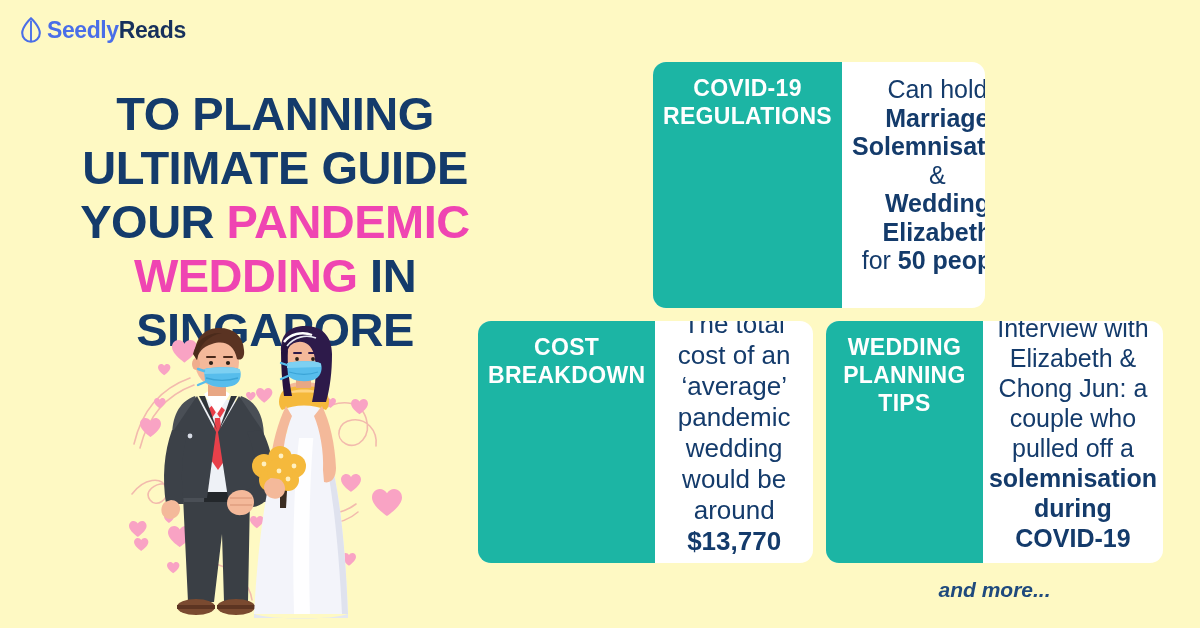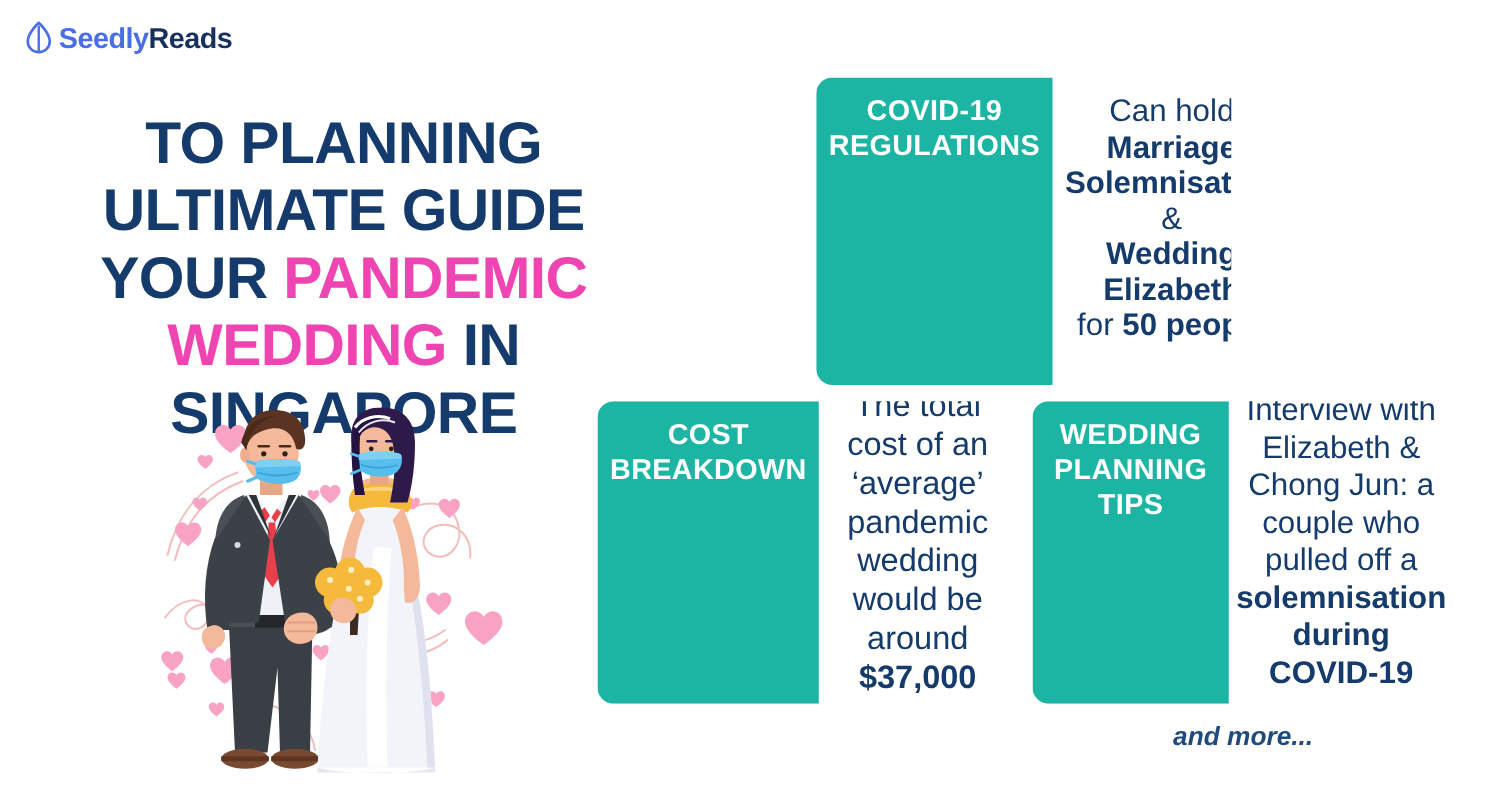--- a/index.html
+++ b/index.html
@@ -10,21 +10,21 @@
     width: 1200px;
     height: 628px;
     overflow: hidden;
     background: #b3efce;
     font-family: "Liberation Sans", sans-serif;
   }
   #poster {
     position: relative;
     width: 1200px;
     height: 628px;
-    background: #ffffff;
+    background: #fef9c3;
     overflow: hidden;
     text-decoration: underline;
   }
 
   
   #logo {
     position: absolute;
     left: 18px;
     top: 14px;
     display: flex;
@@ -367,21 +367,21 @@
   <div class="card" id="card-cost">
     <div class="card-header">
       <div>COST</div>
       <div>BREAKDOWN</div>
     </div>
     <div class="card-body">
       <p>
         <span>The total cost of an</span><br>
         <span>‘average’ pandemic</span><br>
         <span>wedding would be</span><br>
-        <span>around </span><b>$37,000</b>
+        <span>around </span><b>$13,770</b>
       </p>
     </div>
   </div>
 
   <div class="card" id="card-tips">
     <div class="card-header">
       <div>WEDDING</div>
       <div>PLANNING TIPS</div>
     </div>
     <div class="card-body">

